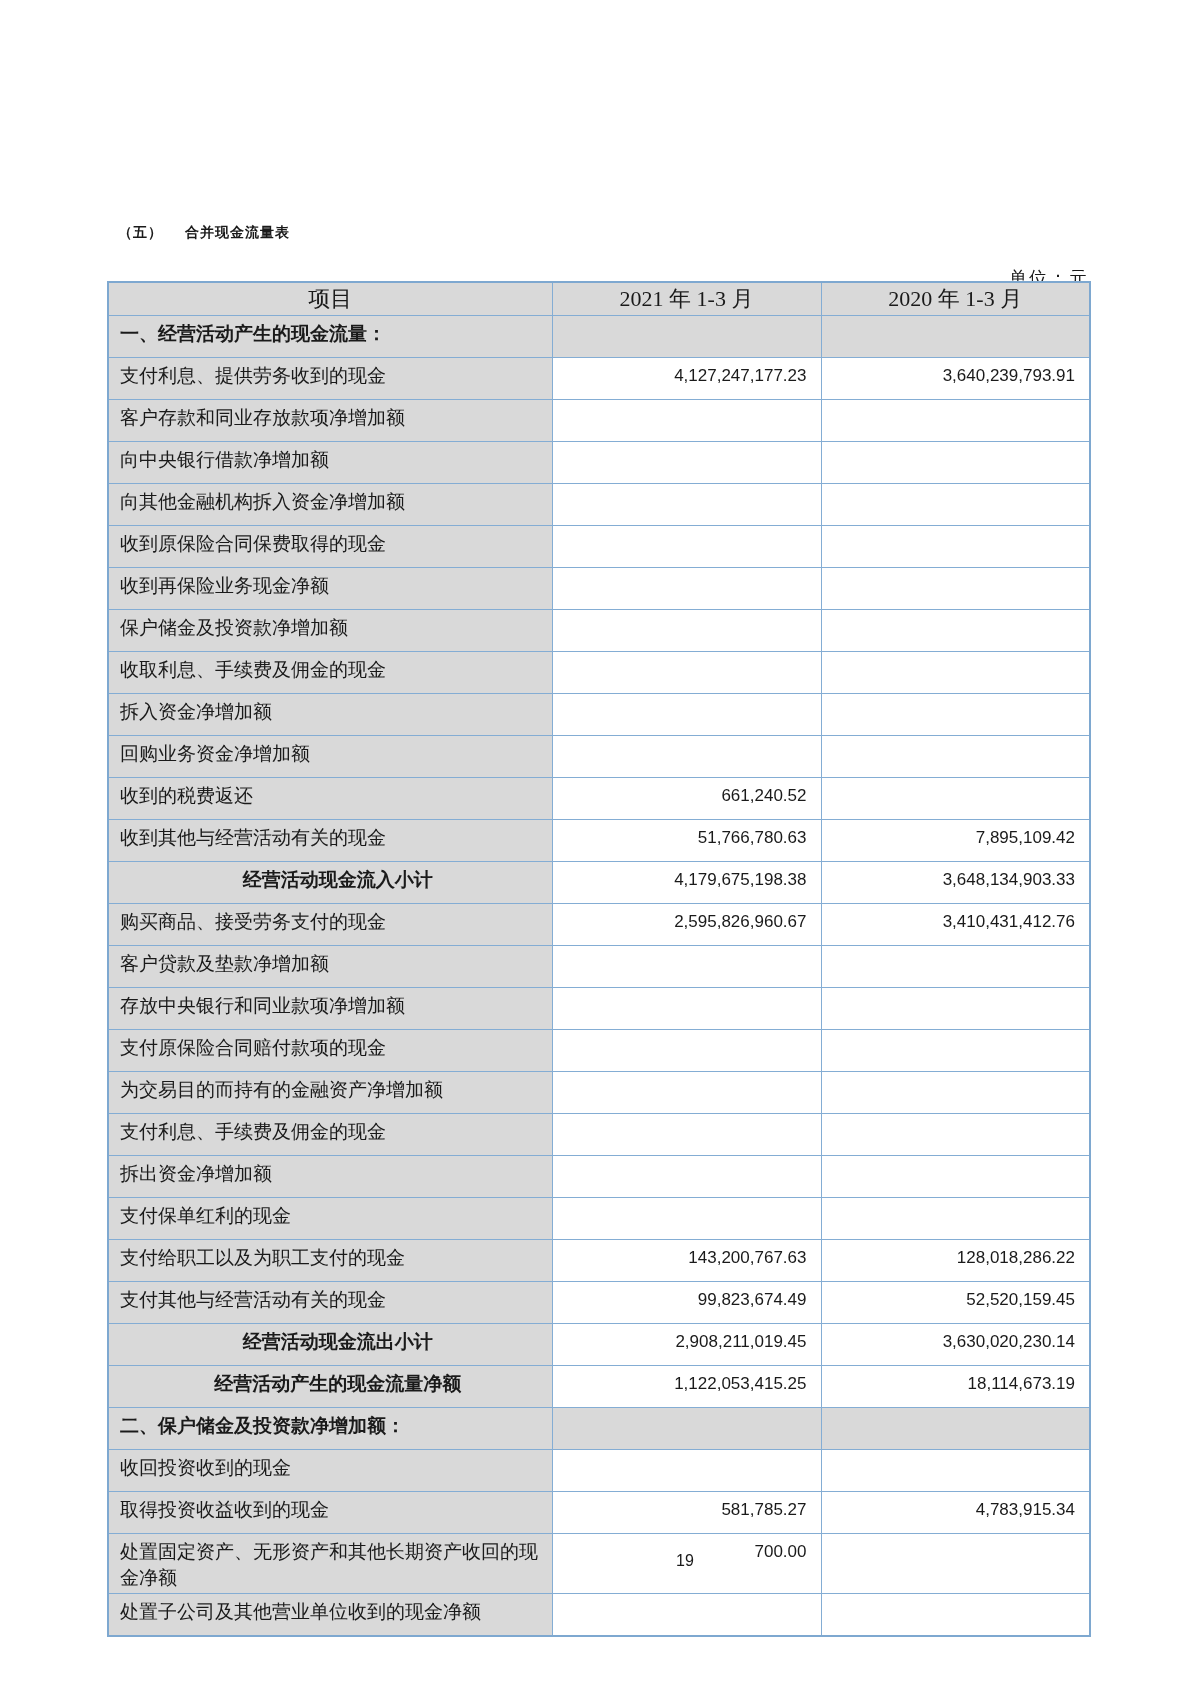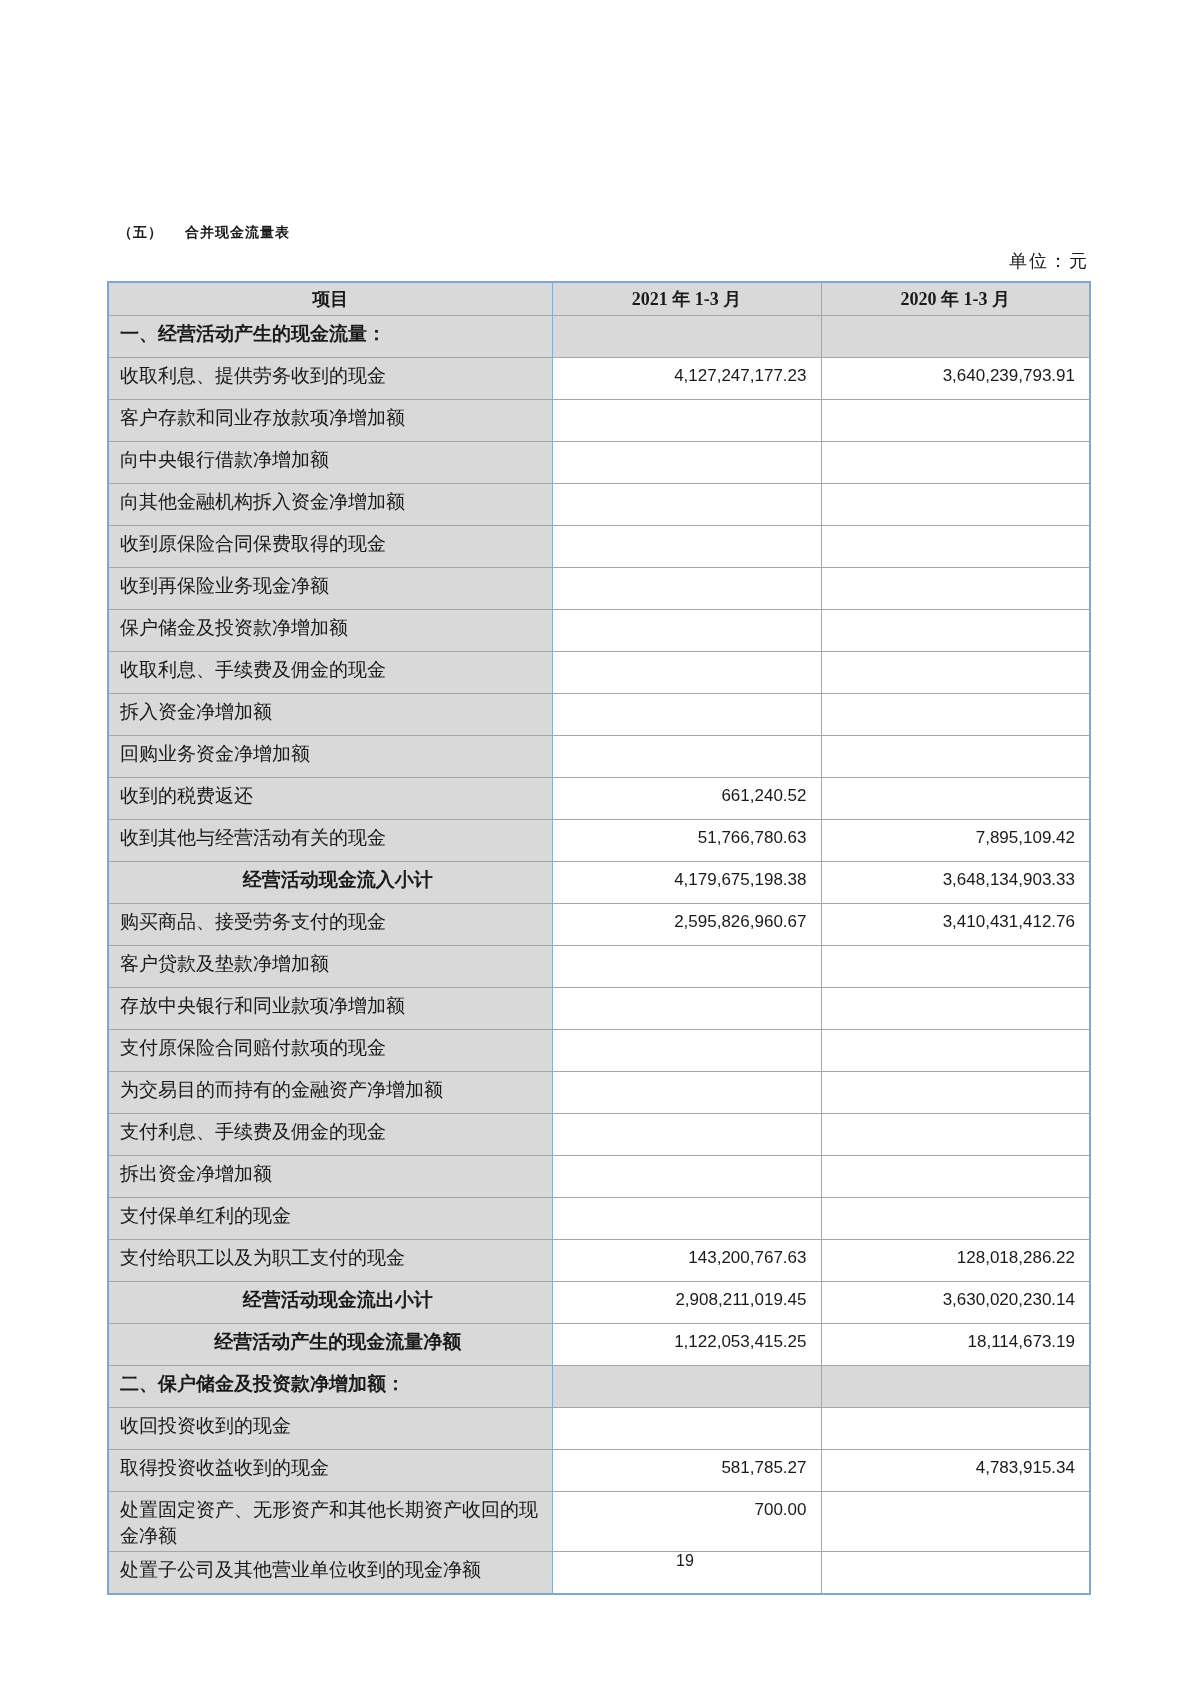--- a/index.html
+++ b/index.html
@@ -22,21 +22,21 @@
     font-family: "Liberation Serif", serif;
     font-weight: bold;
     font-size: 14px;
     letter-spacing: 1px;
     white-space: nowrap;
   }
   .heading .idx { margin-right: 22px; }
   .unit-line {
     position: absolute;
     left: 107px;
-    top: 249px;
+    top: 266px;
     width: 982px;
     text-align: right;
     font-family: "Liberation Serif", serif;
     font-size: 18px;
     letter-spacing: 2px;
   }
   table.cashflow {
     position: absolute;
     left: 107px;
     top: 281px;
@@ -48,23 +48,23 @@
   col.c1 { width: 444px; }
   col.c2 { width: 269px; }
   col.c3 { width: 269px; }
   .cashflow th, .cashflow td {
     border: 1px solid #84add4;
     overflow: hidden;
   }
   .cashflow th {
     background: #d9d9d9;
     height: 30px;
-    font-weight: bold;
-    font-family: "Liberation Serif", serif;
-    font-size: 18px;
+    font-weight: normal;
+    font-family: "Liberation Serif", serif;
+    font-size: 22px;
     text-align: center;
     vertical-align: middle;
   }
   .cashflow td { height: 33px; vertical-align: top; }
   td.c-label {
     background: #d9d9d9;
     font-family: "Liberation Serif", serif;
     font-size: 19px;
     text-align: left;
     padding: 5px 6px 2px 11px;
@@ -115,21 +115,21 @@
       <th>2020 年 1-3 月</th>
     </tr>
   </thead>
   <tbody>
       <tr class="row-section">
         <td class="c-label">一、经营活动产生的现金流量：</td>
         <td class="c-val"></td>
         <td class="c-val"></td>
       </tr>
       <tr class="row-item">
-        <td class="c-label">收取利息、提供劳务收到的现金</td>
+        <td class="c-label">支付利息、提供劳务收到的现金</td>
         <td class="c-val">4,127,247,177.23</td>
         <td class="c-val">3,640,239,793.91</td>
       </tr>
       <tr class="row-item">
         <td class="c-label">客户存款和同业存放款项净增加额</td>
         <td class="c-val"></td>
         <td class="c-val"></td>
       </tr>
       <tr class="row-item">
         <td class="c-label">向中央银行借款净增加额</td>
@@ -224,20 +224,25 @@
       <tr class="row-item">
         <td class="c-label">支付保单红利的现金</td>
         <td class="c-val"></td>
         <td class="c-val"></td>
       </tr>
       <tr class="row-item">
         <td class="c-label">支付给职工以及为职工支付的现金</td>
         <td class="c-val">143,200,767.63</td>
         <td class="c-val">128,018,286.22</td>
       </tr>
+      <tr class="row-item">
+        <td class="c-label">支付其他与经营活动有关的现金</td>
+        <td class="c-val">99,823,674.49</td>
+        <td class="c-val">52,520,159.45</td>
+      </tr>
       <tr class="row-subtotal">
         <td class="c-label">经营活动现金流出小计</td>
         <td class="c-val">2,908,211,019.45</td>
         <td class="c-val">3,630,020,230.14</td>
       </tr>
       <tr class="row-subtotal">
         <td class="c-label">经营活动产生的现金流量净额</td>
         <td class="c-val">1,122,053,415.25</td>
         <td class="c-val">18,114,673.19</td>
       </tr>

